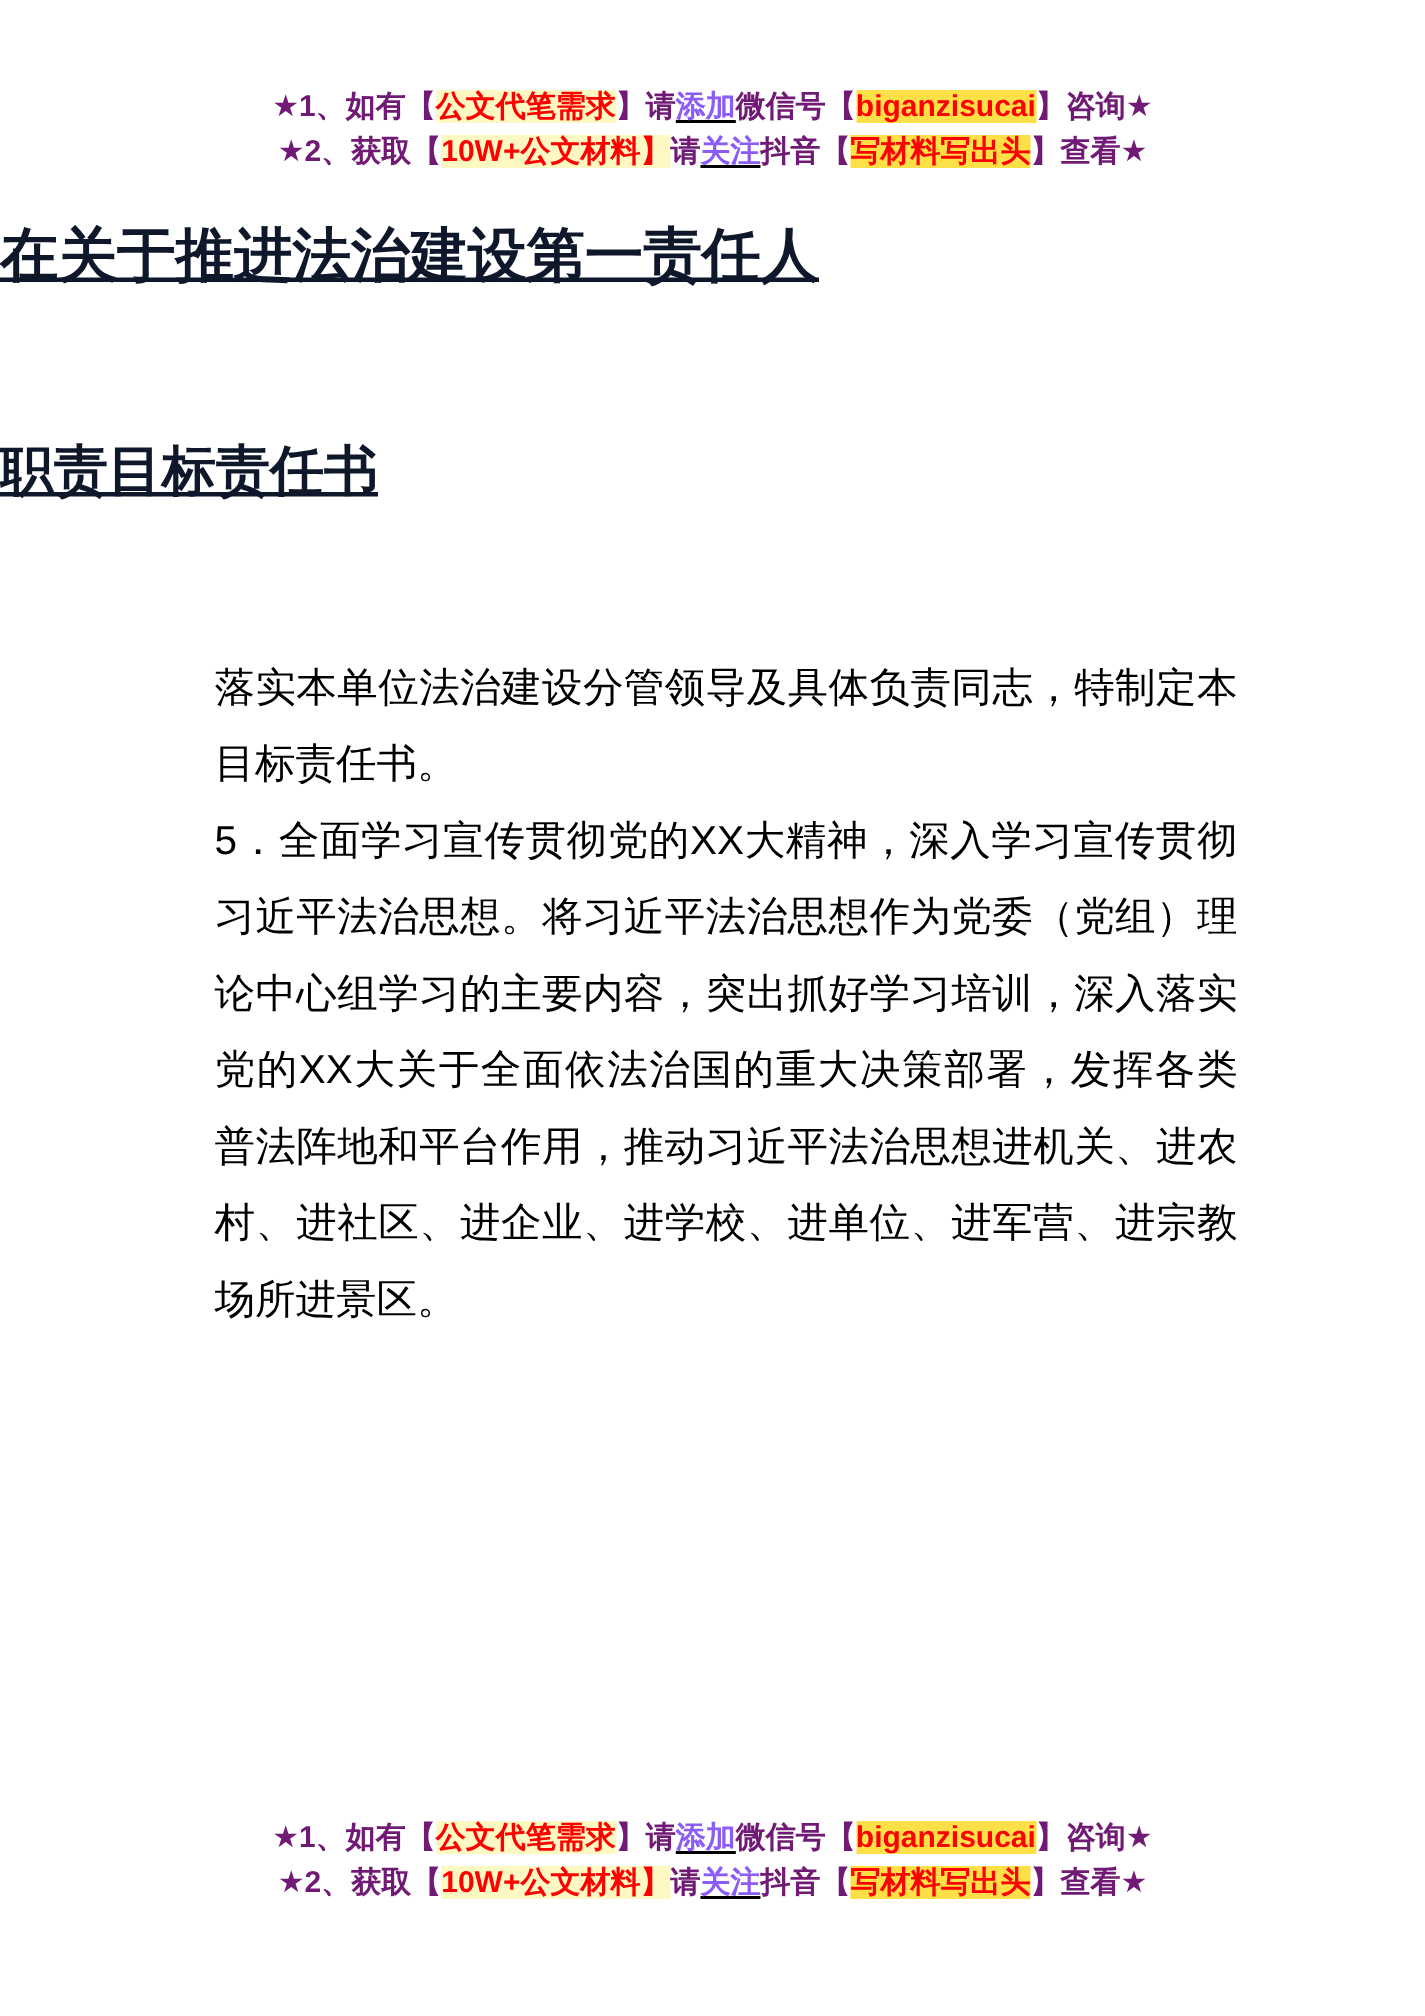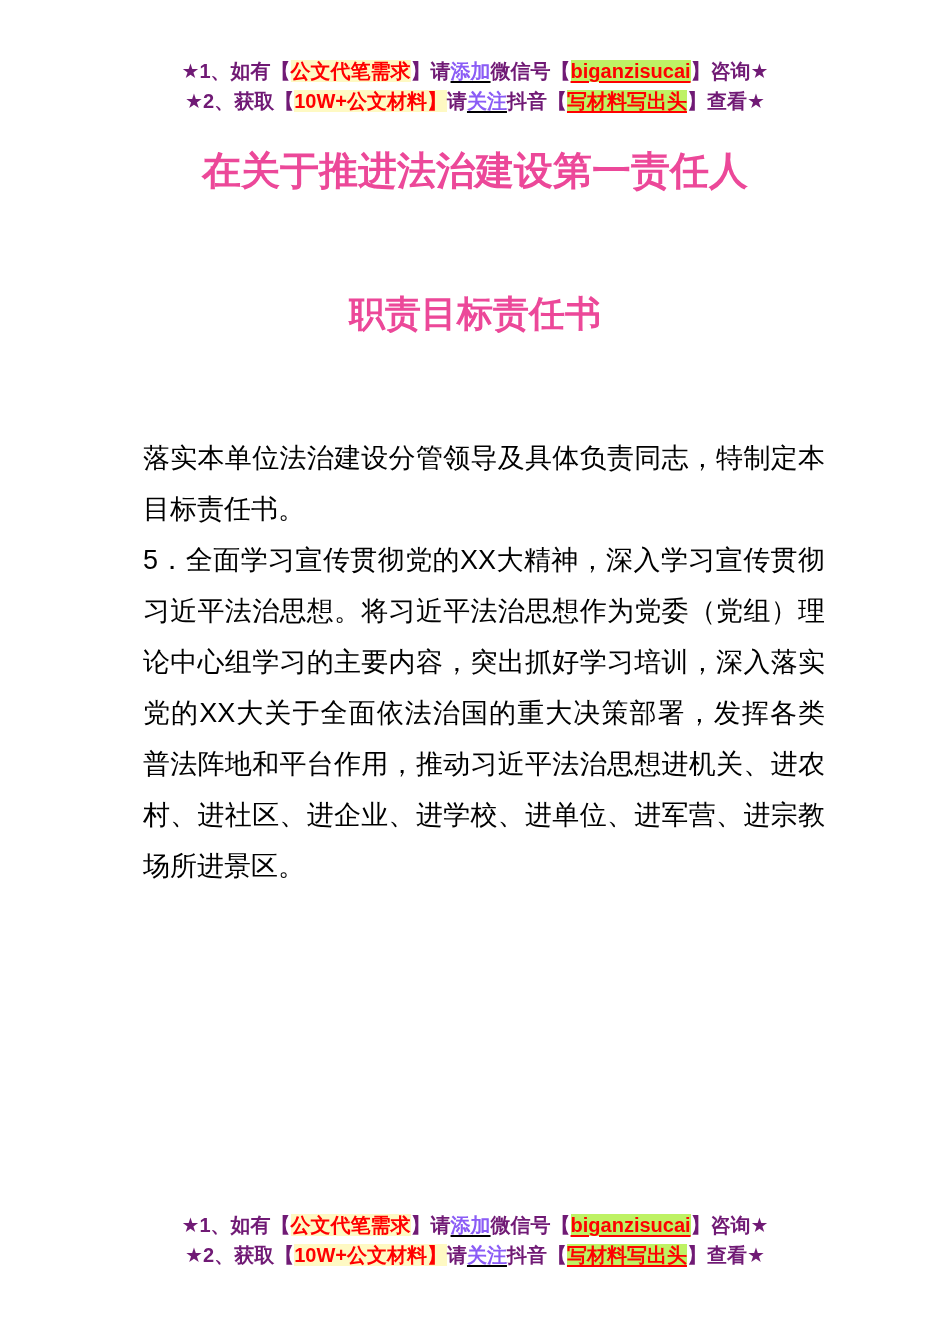--- a/index.html
+++ b/index.html
@@ -32,42 +32,42 @@
     color: #000000;
     white-space: nowrap;
   }
   .seg { display: inline; }
   .seg-plain { color: #701a75; }
   .seg-hl {
     background: #fef9c3;
     color: #ff0000;
   }
   .seg-hl-u {
-    background: #bef264;
+    background: #fde047;
     color: #ff0000;
-    text-decoration: underline;
     text-decoration-color: #ff0000;
     text-decoration-thickness: 2px;
     text-underline-offset: 3px;
   }
   .seg-u {
     color: #8b5cf6;
     text-decoration: underline;
     text-decoration-color: #000000;
     text-decoration-thickness: 2px;
     text-underline-offset: 3px;
   }
   .doc-title {
     position: absolute;
     left: 0;
     right: 0;
     margin: 0;
-    text-align: center;
+    text-align: left;
     font-weight: bold;
-    color: #ec4899;
+    color: #0f172a;
+    text-decoration: underline;
   }
   .doc-title-1 {
     top: 150px;
     font-size: 39px;
     line-height: 42px;
   }
   .doc-title-2 {
     top: 294px;
     font-size: 36px;
     line-height: 40px;

